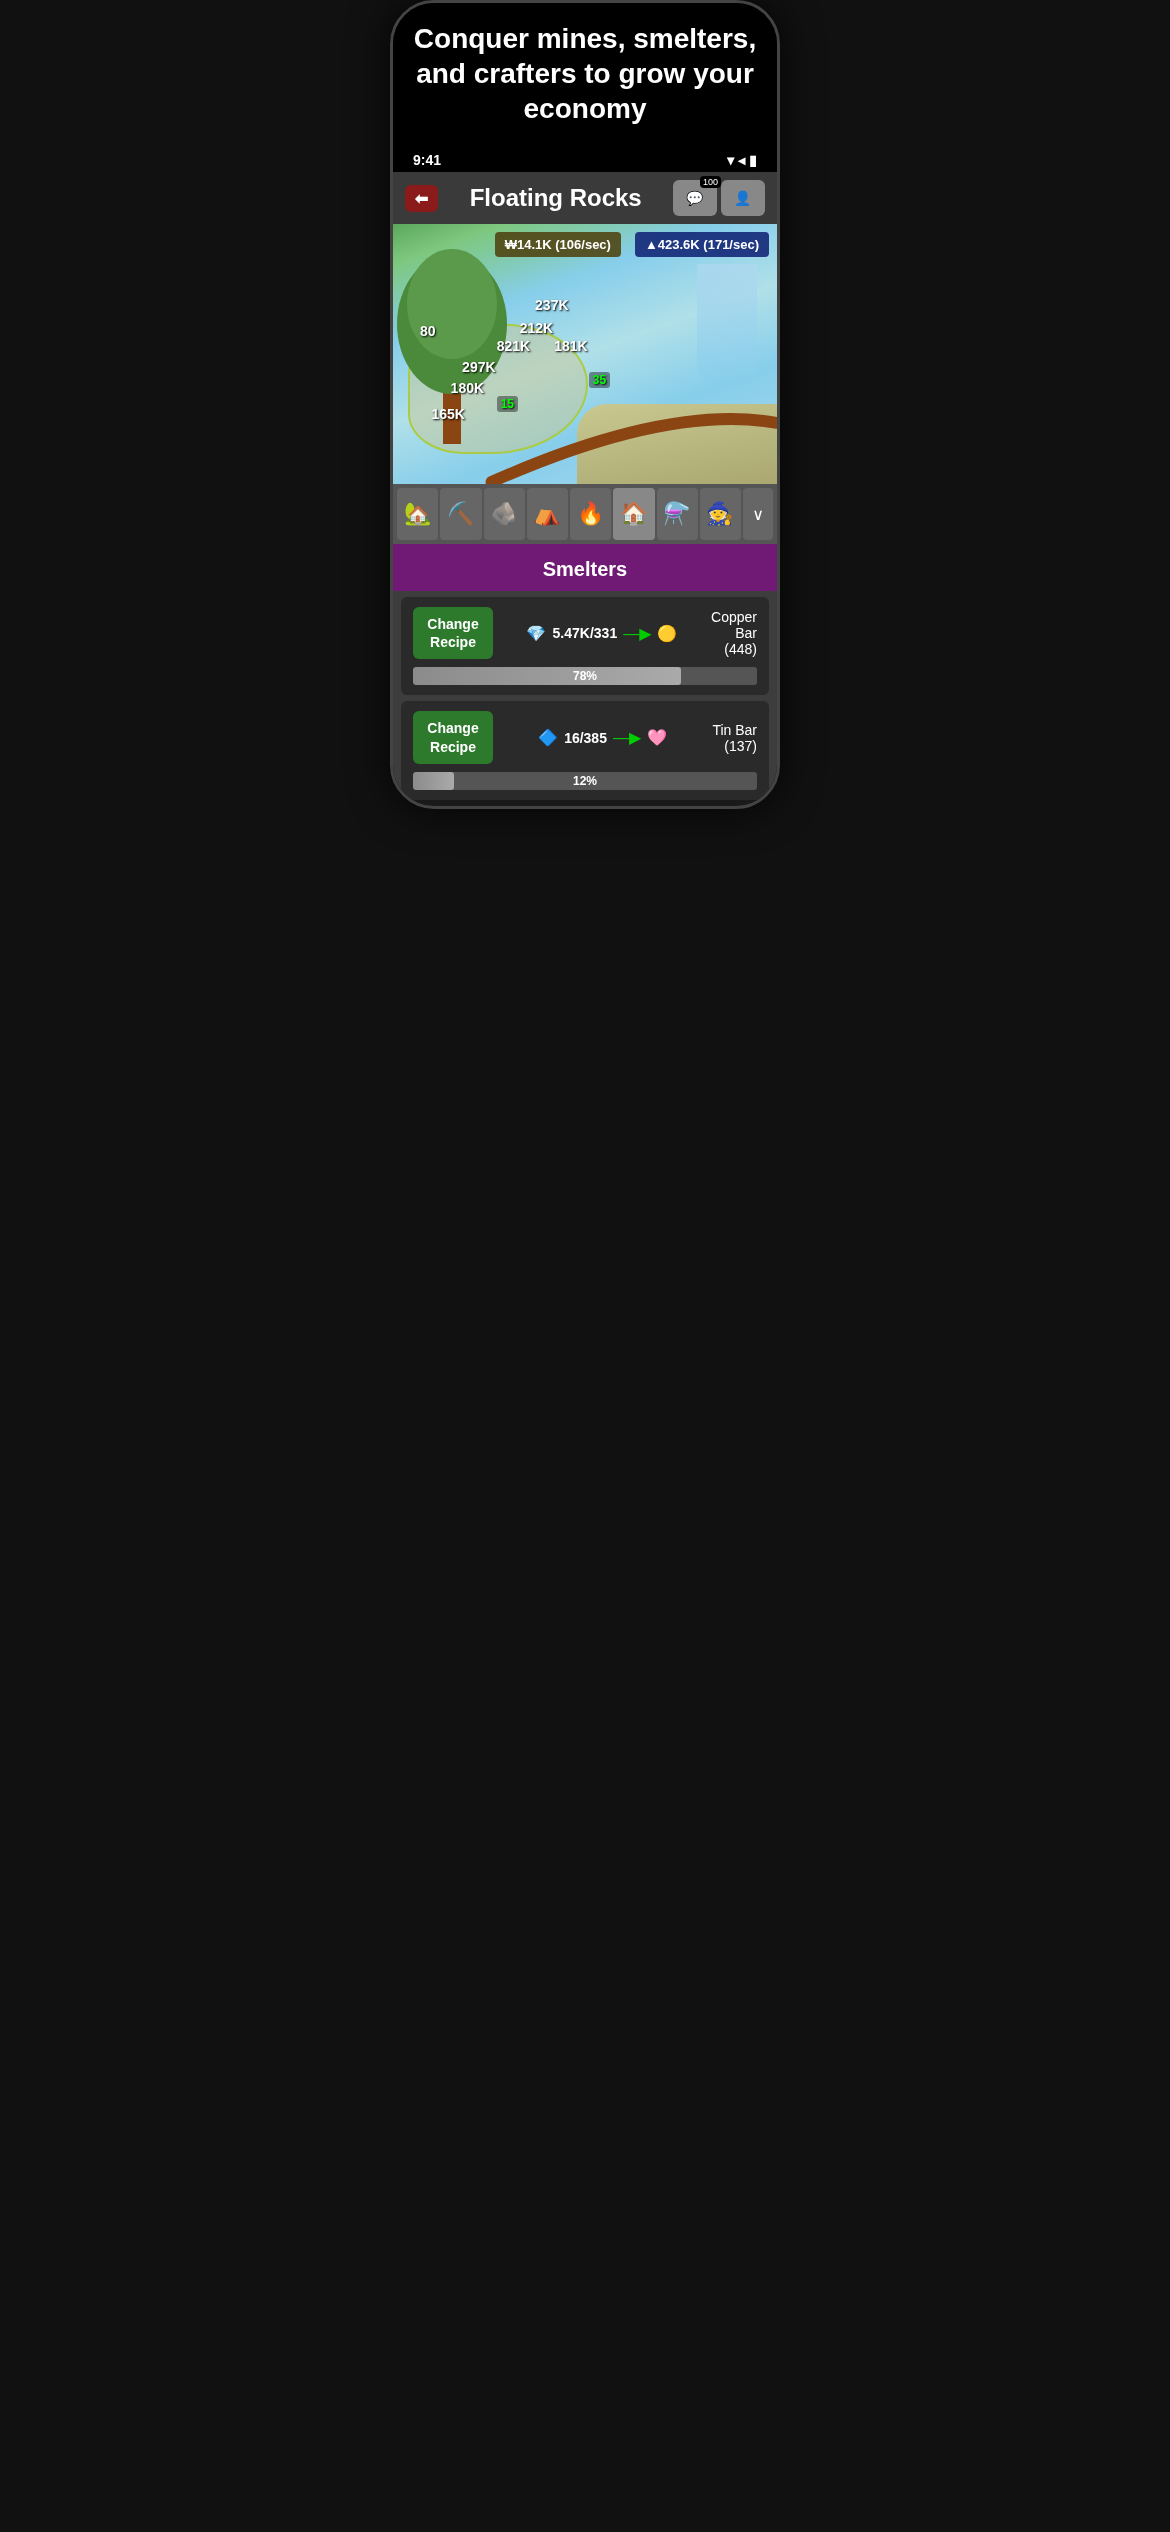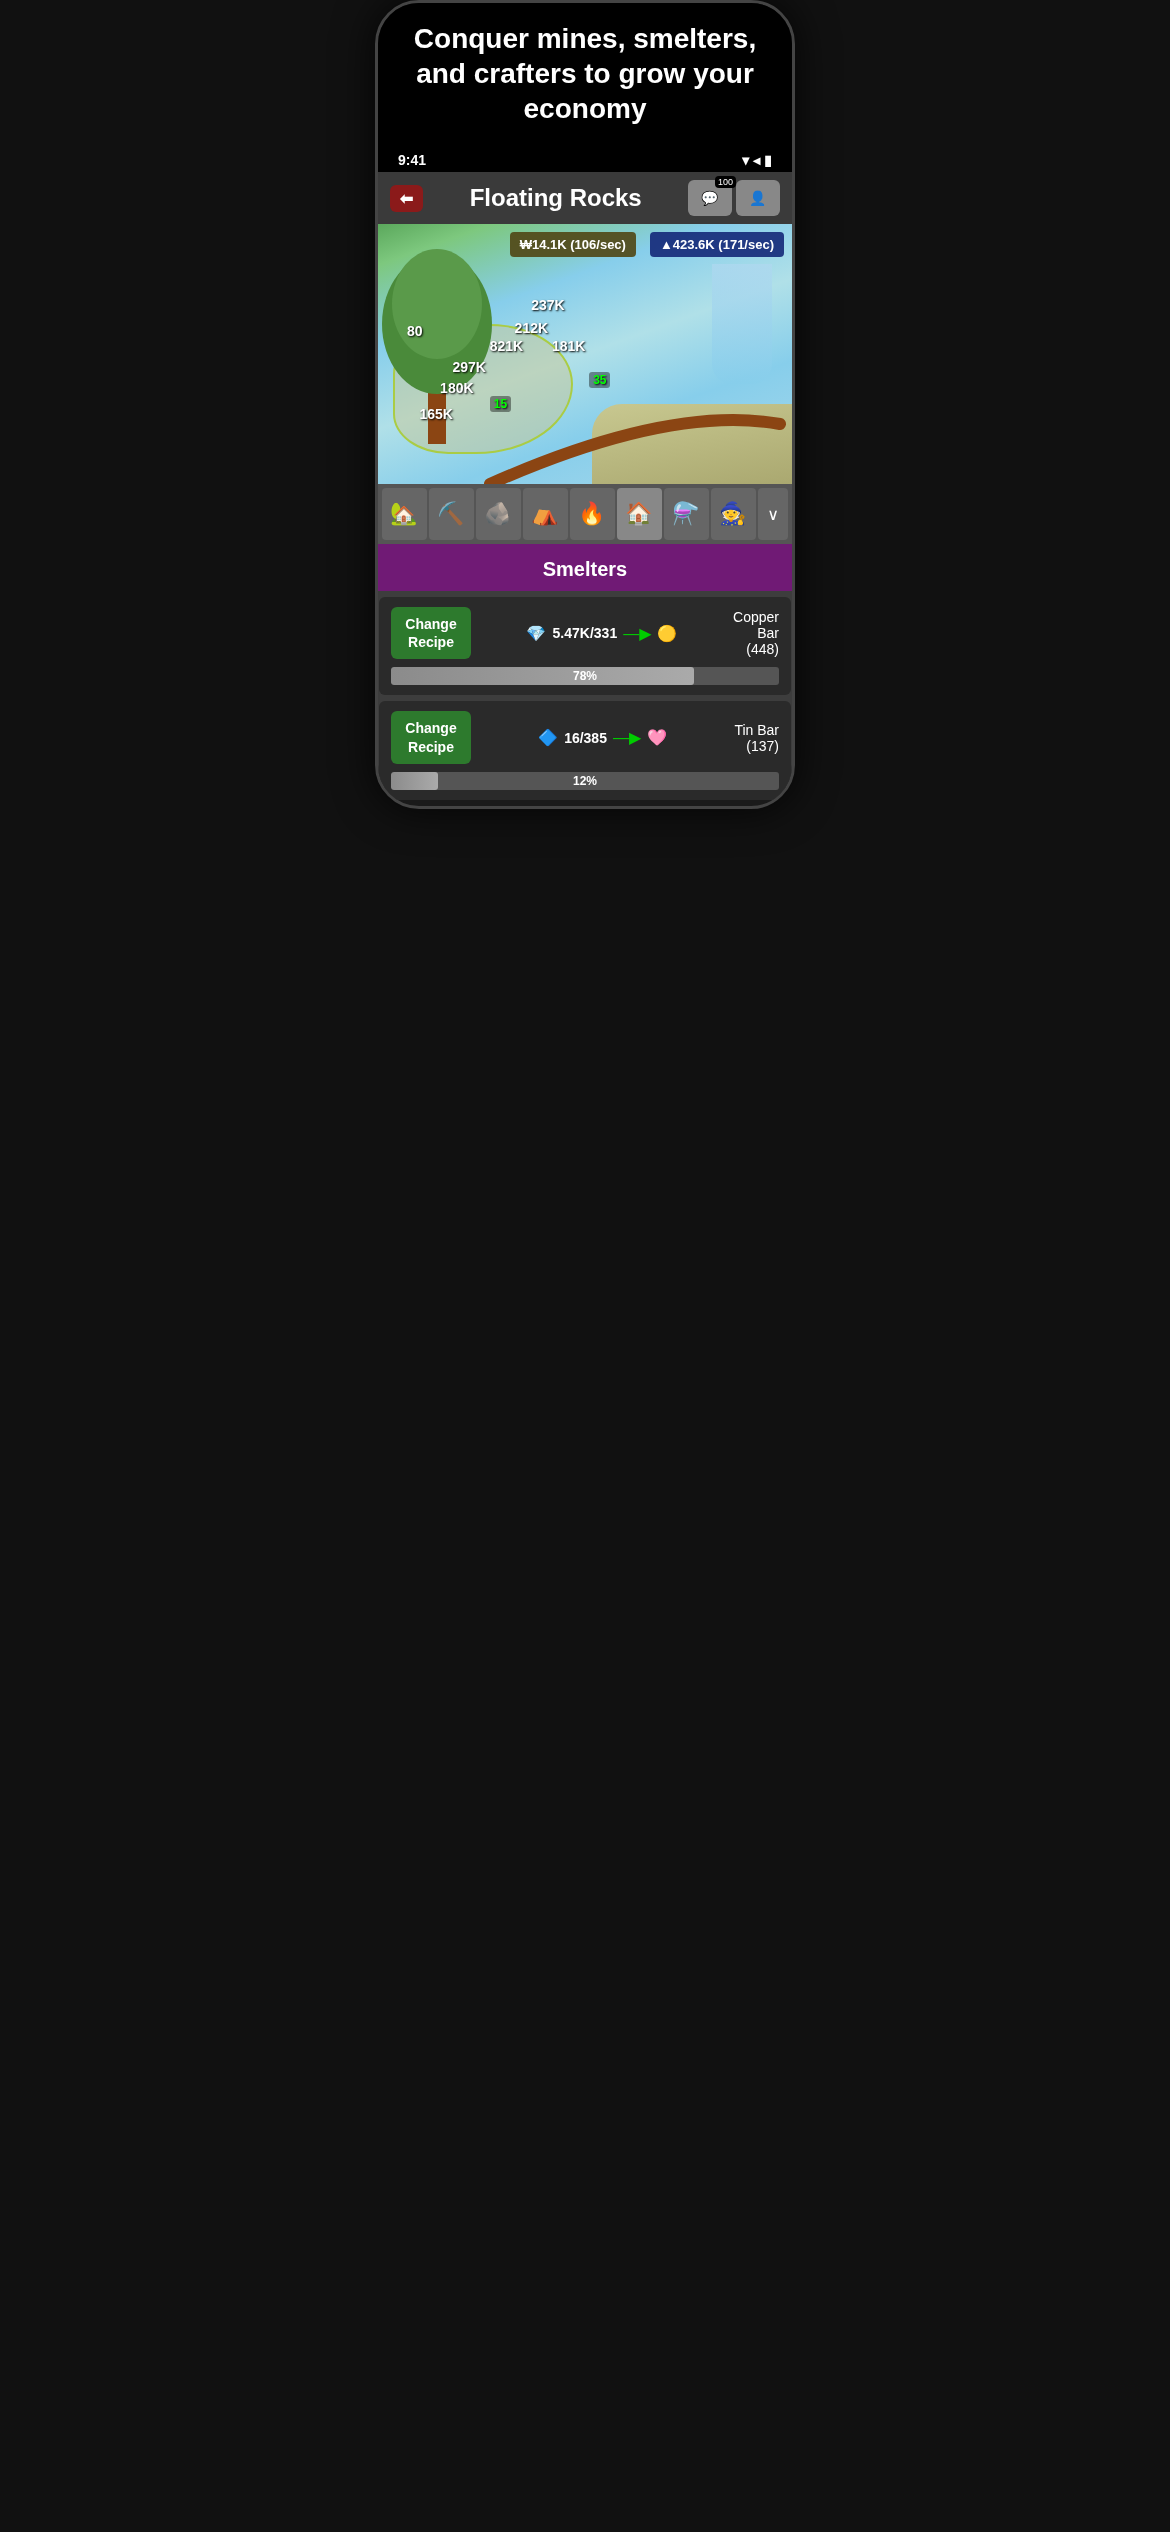--- a/index.html
+++ b/index.html
@@ -5,21 +5,21 @@
     * { margin: 0; padding: 0; box-sizing: border-box; }
     body {
       background: #111;
       display: flex;
       justify-content: center;
       align-items: flex-start;
       min-height: 100vh;
       font-family: Arial, sans-serif;
     }
     .phone-container {
-      width: 420px;
+      width: 390px;
       background: #1a1a1a;
       border-radius: 44px;
       overflow: hidden;
       position: relative;
       box-shadow: 0 0 40px rgba(0,0,0,0.8);
       border: 3px solid #444;
     }
     .promo-header {
       background: #000;
       color: #fff;
@@ -189,21 +189,21 @@
     .section-title {
       color: #fff;
       font-size: 20px;
       font-weight: bold;
       text-align: center;
       padding: 14px 0 10px;
       background: #701a75;
     }
     .smelter-card {
       background: #2a2a2a;
-      margin: 6px 1px;
+      margin: 6px 8px;
       border-radius: 6px;
       padding: 10px 12px;
     }
     .smelter-row {
       display: flex;
       align-items: center;
       justify-content: space-between;
       margin-bottom: 8px;
     }
     .change-recipe-btn {

